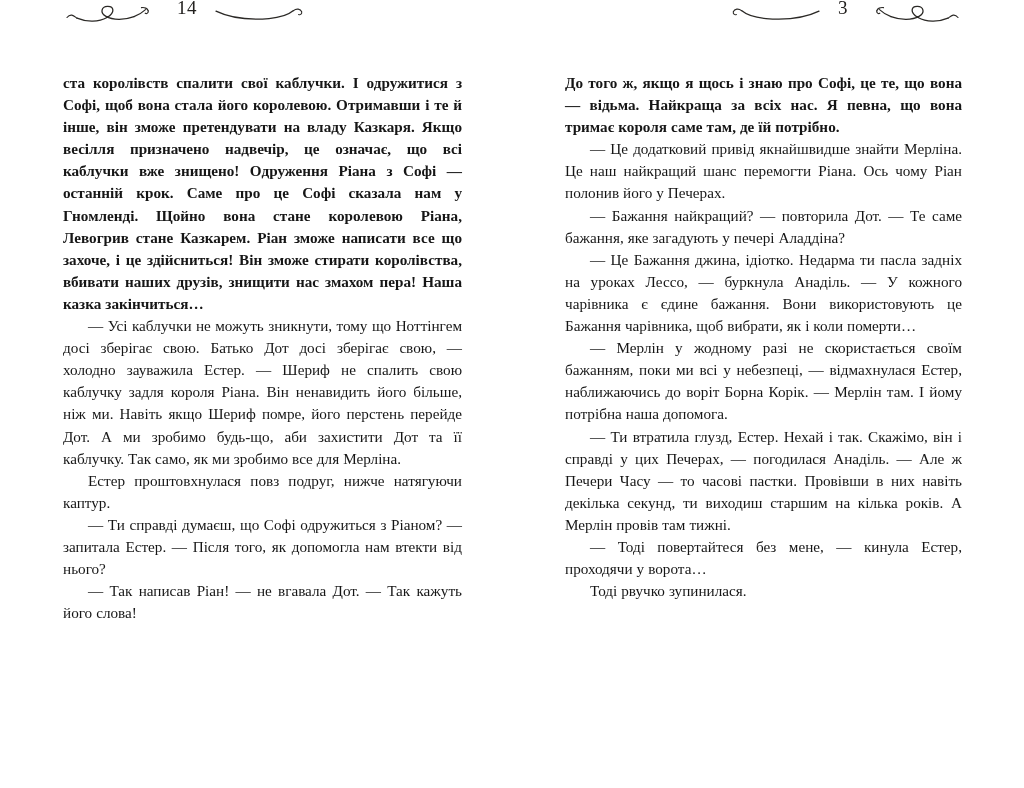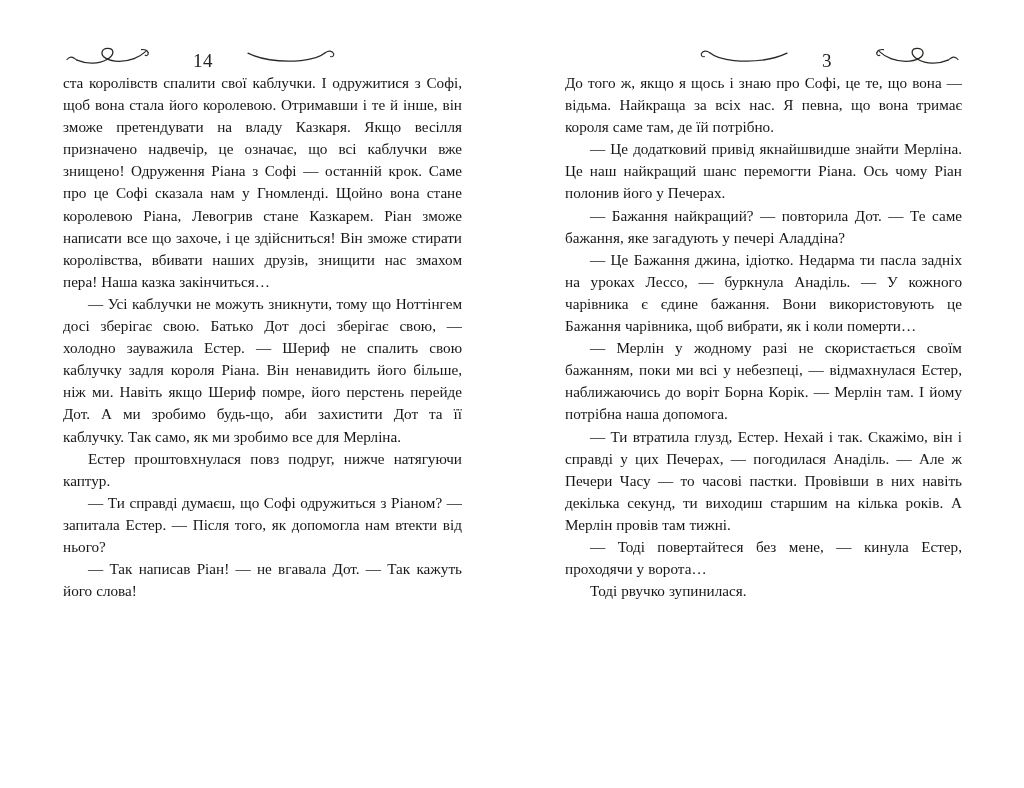--- a/index.html
+++ b/index.html
@@ -28,23 +28,23 @@
     box-sizing: border-box;
     height: 788px;
   }
   .page-left  { width: 512px; padding: 0 50px 0 63px; }
   .page-right { width: 512px; padding: 0 62px 0 53px; }
 
   
   .running-head {
     height: 72px;
     display: flex;
-    align-items: flex-end;
+    align-items: flex-start;
     justify-content: center;
-    gap: 16px;
+    gap: 0;
     user-select: none;
   }
   .running-head.left-head  { justify-content: flex-start; padding-left: 2px; }
   .running-head.right-head { justify-content: flex-end;  padding-right: 2px; }
 
   .folio {
     font-family: "Liberation Serif", "DejaVu Serif", serif;
     font-size: 19px;
     letter-spacing: 0.5px;
     color: #23211f;
@@ -68,20 +68,21 @@
     hyphens: none;
     word-spacing: 0.2px;
     color: #161616;
   }
   .body-text p {
     margin: 0;
     text-indent: 25px;
   }
   .body-text p.noindent {
     text-indent: 0;
+    font-weight: bold;
   }
 
   
   .page-left .body-text  { width: 399px; }
   .page-right .body-text { width: 397px; }
 </style>
 </head>
 <body>
 
 <div class="spread">

